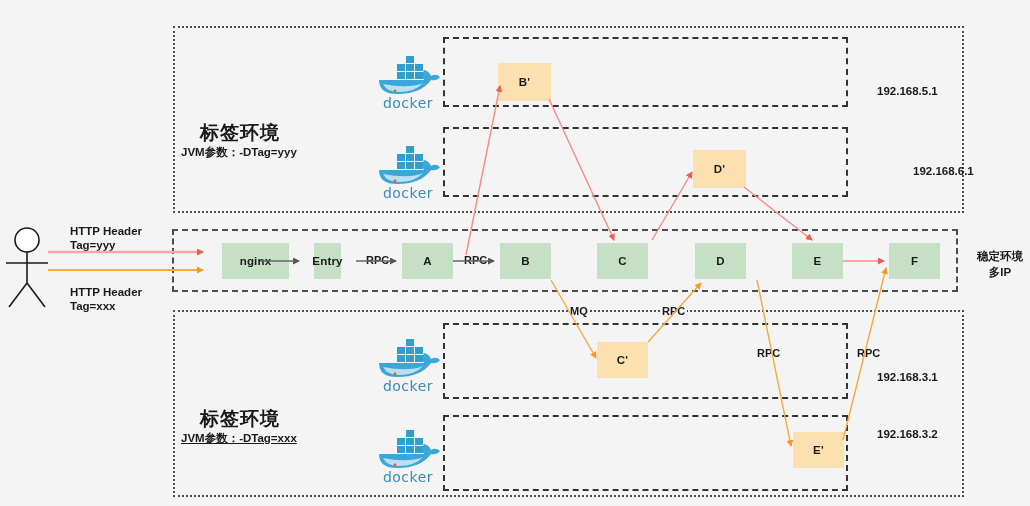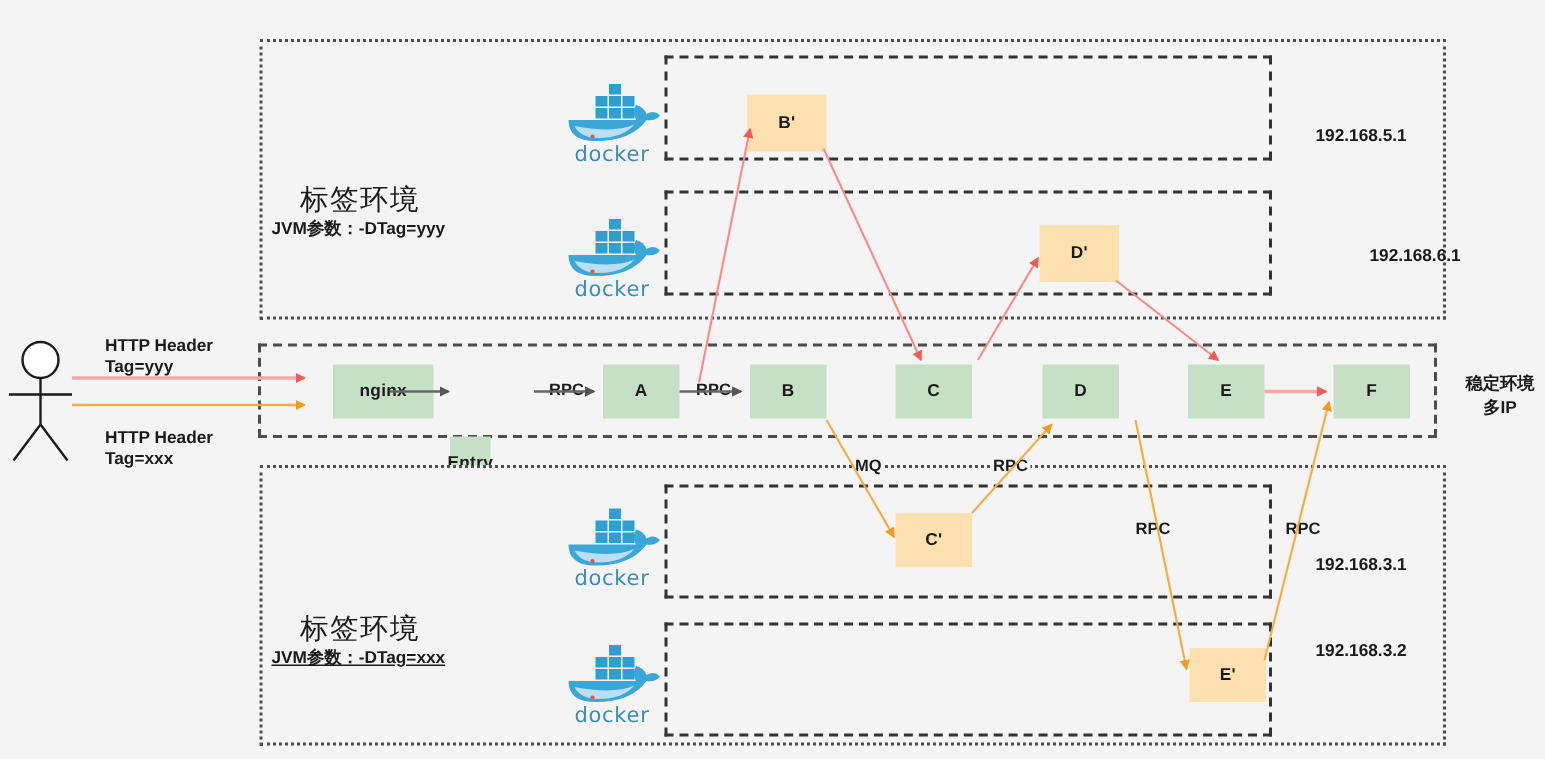--- a/index.html
+++ b/index.html
@@ -64,21 +64,21 @@
     position: absolute;
     font-size: 11.5px;
     font-weight: bold;
     color: #1a1a1a;
     white-space: nowrap;
     text-align: center;
   }
   .env-title {
     position: absolute;
     font-size: 19px;
-    font-weight: normal;
+    font-weight: bold;
     color: #1a1a1a;
     white-space: nowrap;
     letter-spacing: 1px;
   }
   .env-sub {
     position: absolute;
     font-size: 11.5px;
     font-weight: bold;
     color: #1a1a1a;
     white-space: nowrap;
@@ -172,21 +172,21 @@
   <div class="node tag" style="left:693px; top:150px; width:53px; height:38px;">D'</div>
 
   <div class="stable-container" style="left:172px; top:229px; width:786px; height:63px;"></div>
 
   <div class="side-label" style="left:972px; top:248px; width:56px;">
     <span>稳定环境</span><br>
     <span>多IP</span>
   </div>
 
   <div class="node stable" style="left:222px; top:243px; width:67px; height:36px;">nginx</div>
-  <div class="node stable" style="left:300px; top:243px; width:27px; height:36px;margin-top:48px;">Entry</div>
+  <div class="node stable" style="left:314px; top:243px; width:27px; height:36px;">Entry</div>
   <div class="node stable" style="left:402px; top:243px; width:51px; height:36px;">A</div>
   <div class="node stable" style="left:500px; top:243px; width:51px; height:36px;">B</div>
   <div class="node stable" style="left:597px; top:243px; width:51px; height:36px;">C</div>
   <div class="node stable" style="left:695px; top:243px; width:51px; height:36px;">D</div>
   <div class="node stable" style="left:792px; top:243px; width:51px; height:36px;">E</div>
   <div class="node stable" style="left:889px; top:243px; width:51px; height:36px;">F</div>
 
   <div class="edge-label" style="left:364px; top:254px;">RPC</div>
   <div class="edge-label" style="left:462px; top:254px;">RPC</div>
 

